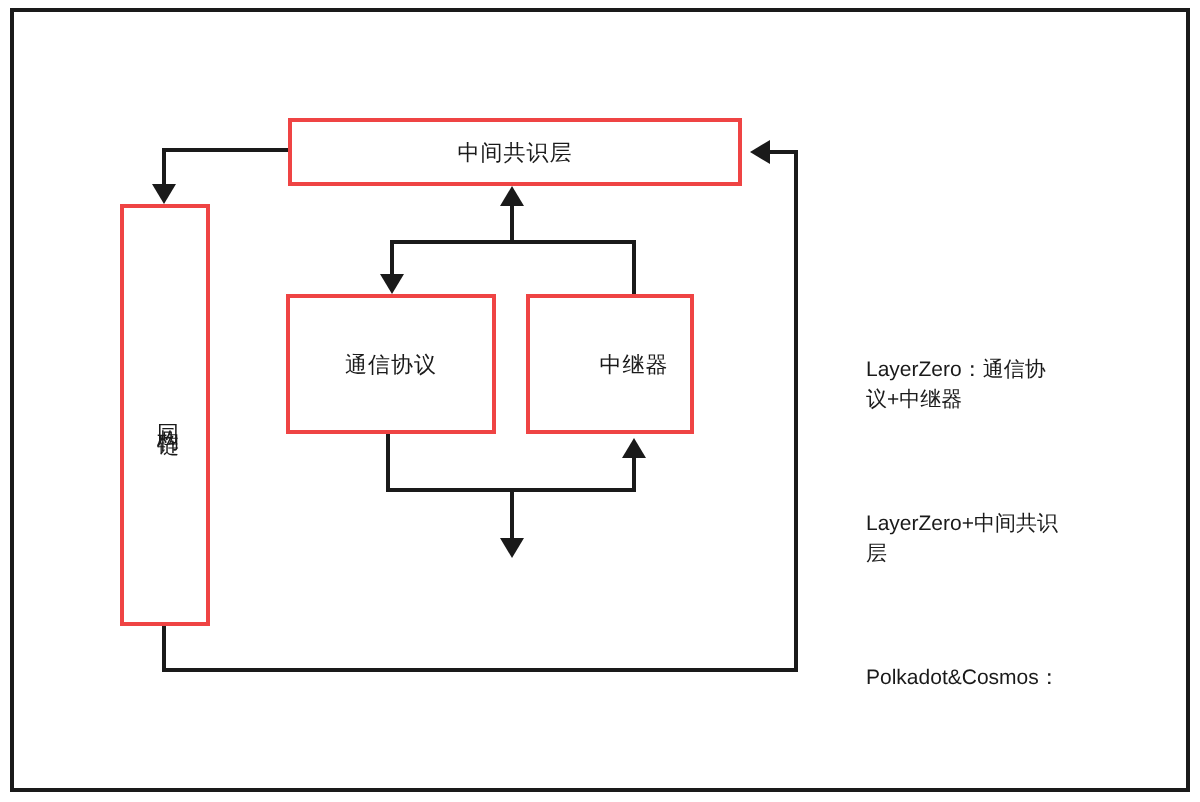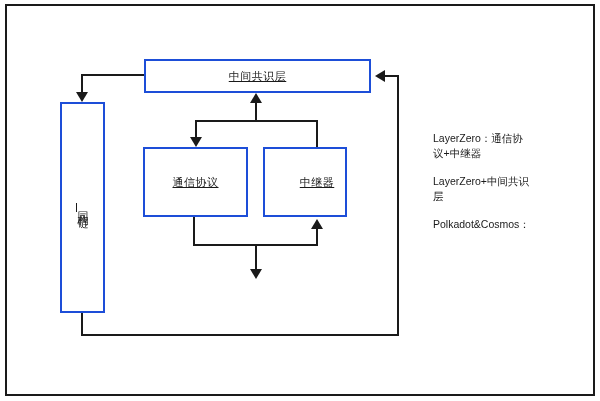--- a/index.html
+++ b/index.html
@@ -21,31 +21,30 @@
     position: absolute;
     left: 5px;
     top: 4px;
     width: 590px;
     height: 392px;
     border: 2px solid #1a1a1a;
     box-sizing: border-box;
   }
   .node {
     position: absolute;
-    border: 2px solid #1d4ed8;
+    border: 2px solid #ef4444;
     background: #ffffff;
     box-sizing: border-box;
     display: flex;
     align-items: center;
     justify-content: center;
     color: #1a1a1a;
     font-size: 11px;
     letter-spacing: 0.5px;
     z-index: 3;
-    text-decoration: underline;
   }
   .node-consensus { left: 144px; top: 59px; width: 227px; height: 34px; }
   .node-homochain {
     left: 60px; top: 102px; width: 45px; height: 211px;
   }
   .node-homochain .vtext {
     writing-mode: vertical-rl;
     text-orientation: upright;
     letter-spacing: 3px;
     font-size: 11px;
@@ -87,21 +86,21 @@
   .legend {
     position: absolute;
     left: 433px;
     top: 131px;
     width: 150px;
     color: #1a1a1a;
     font-size: 10.5px;
     line-height: 15px;
     z-index: 3;
   }
-  .legend-item { margin-bottom: 13px; }
+  .legend-item { margin-bottom: 13px; margin-top: 47px; }
   .legend-item:last-child { margin-bottom: 0; }
 </style>
 </head>
 <body>
 
 <div id="canvas">
 
   <div class="frame"></div>
 
   <div class="ln h" style="left:81px; top:74px; width:64px;"></div>

